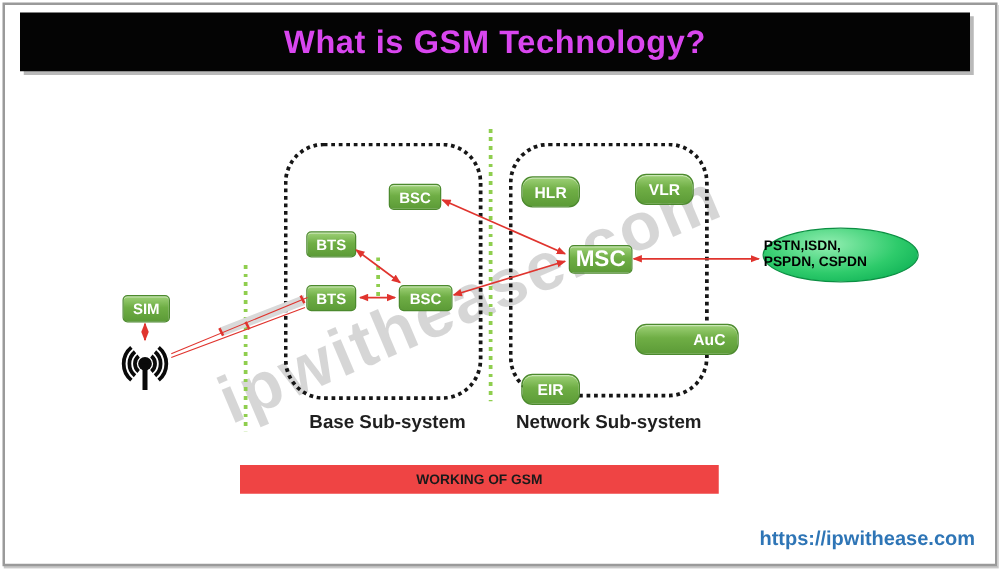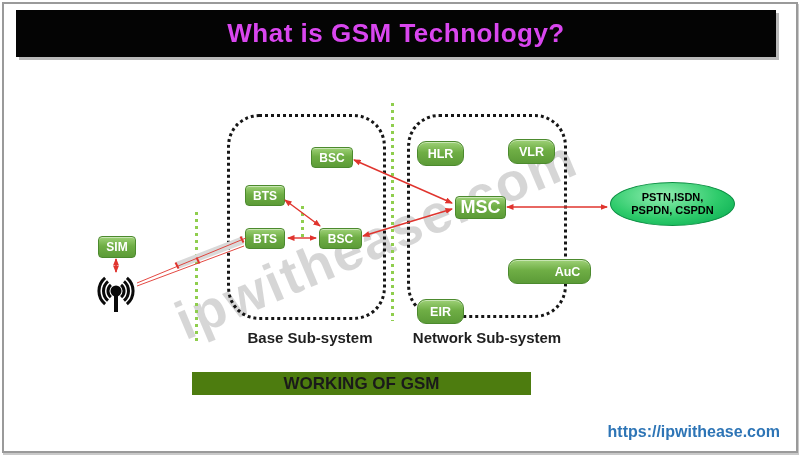--- a/index.html
+++ b/index.html
@@ -45,32 +45,32 @@
   #n-bsc-lower{left:319px;top:228px;width:41px;height:19px;}
   #n-msc{left:455px;top:196px;width:49px;height:21px;font-size:18px;}
   #n-hlr{left:417px;top:141px;width:45px;height:23px;}
   #n-vlr{left:508px;top:139px;width:45px;height:23px;}
   #n-eir{left:417px;top:261px;width:45px;height:23px;margin-top:38px;}
   #n-auc{left:508px;top:259px;width:45px;height:23px;padding-left:36px;}
   
   .ellipse{
     position:absolute;left:610px;top:182px;width:123px;height:42px;border-radius:50%;
     background:radial-gradient(ellipse at 42% 30%,#93eeb2 0%,#2ecb6b 55%,#00a54b 100%);
-    border:1px solid #0c8f43;display:flex;flex-direction:column;align-items:center;justify-content:center;
+    border:1px solid #0c8f43;display:flex;flex-direction:column;justify-content:center;
     z-index:3;color:#000;font-weight:bold;font-size:11px;line-height:13px;
   }
   
   .caption{position:absolute;top:329px;font-size:15px;font-weight:bold;color:#1f1f1f;text-align:center;z-index:3;}
   #cap-mobile{left:46px;width:140px;}
   #cap-base{left:237px;width:146px;}
   #cap-network{left:407px;width:160px;}
   
   .banner{
-    position:absolute;left:192px;top:372px;width:339px;height:23px;background:#4d7c0f;
-    display:flex;align-items:center;justify-content:center;font-size:17px;font-weight:bold;color:#1a1a1a;z-index:3;
+    position:absolute;left:192px;top:372px;width:383px;height:23px;background:#ef4444;
+    display:flex;align-items:center;justify-content:center;font-size:11px;font-weight:bold;color:#1a1a1a;z-index:3;
   }
   
   .site-link{
     position:absolute;left:540px;top:423px;width:240px;text-align:right;z-index:4;
     font-size:16px;font-weight:bold;color:#2e75b6;text-decoration:none;
   }
   
   #connector-layer{position:absolute;left:0;top:0;z-index:3;pointer-events:none;}
   #antenna{position:absolute;left:92px;top:274px;z-index:3;}
 </style>

